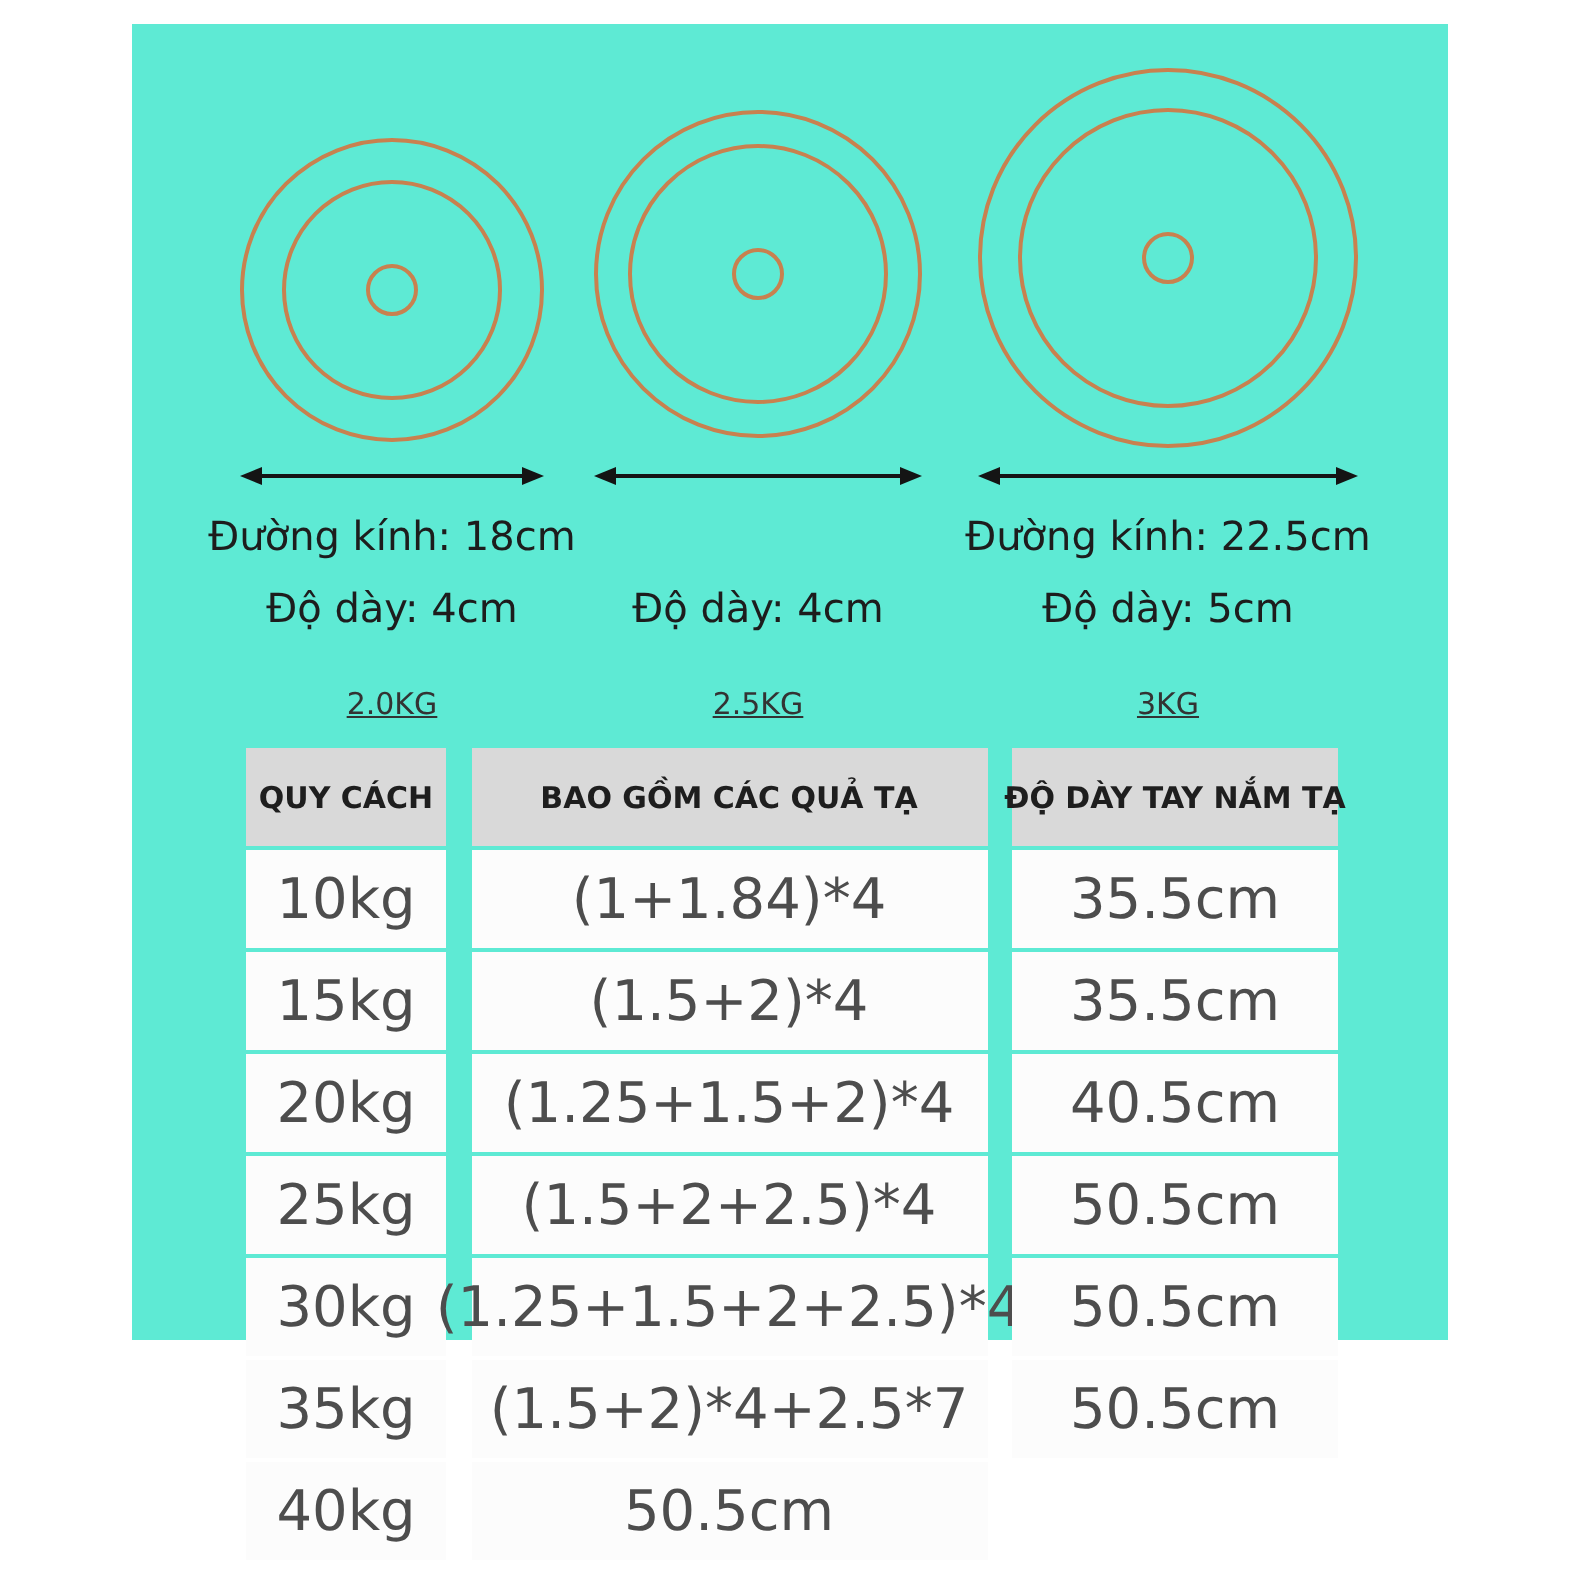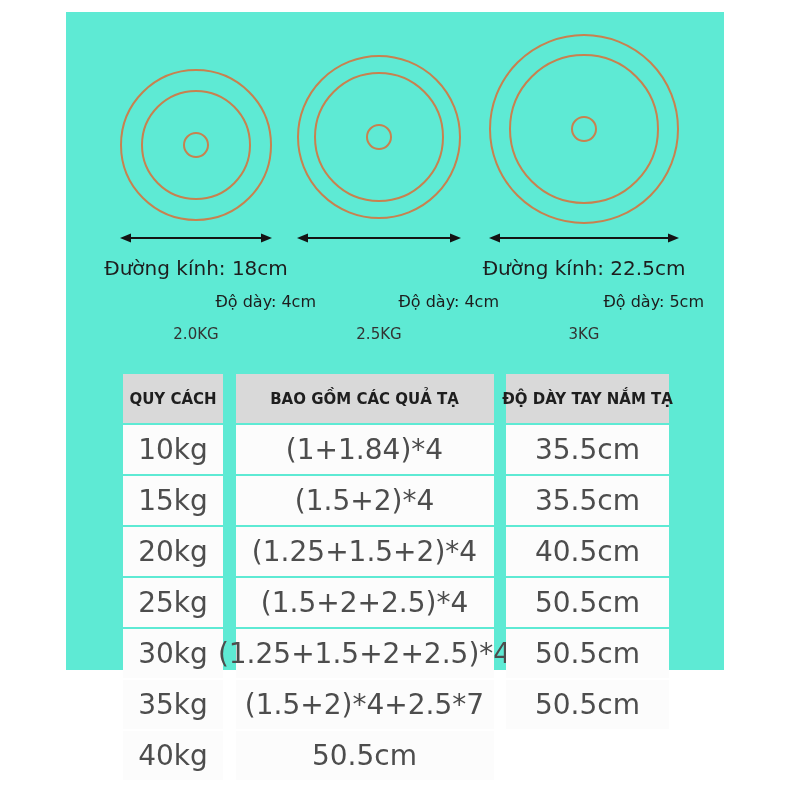--- a/index.html
+++ b/index.html
@@ -34,22 +34,22 @@
   .plate-3 .ring-hub  {left:107px;top:104px;width:26px;height:26px;}
   .arrow{position:absolute;top:220px;height:12px;}
   .plate-1 .arrow{left:44px;width:152px;}
   .plate-2 .arrow{left:38px;width:164px;}
   .plate-3 .arrow{left:25px;width:190px;}
   .plate-label{
     position:absolute;left:0;width:100%;text-align:center;
     color:#1d1d1d;white-space:nowrap;
   }
   .label-diameter{top:244px;font-size:20px;}
-  .label-thickness{top:280px;font-size:16px;text-align:right;}
-  .label-weight{top:313px;font-size:15px;color:#333;}
+  .label-thickness{top:280px;font-size:20px;}
+  .label-weight{top:331px;font-size:15px;color:#333;text-decoration:underline;}
   
   .spec-table{
     position:absolute;left:57px;top:362px;width:546px;
     display:grid;
     grid-template-columns:100px 258px 163px;
     grid-template-rows:49px repeat(7,49px);
     column-gap:12.5px;row-gap:2px;
   }
   .th{
     background:#d9d9d9;color:#1e1e1e;

